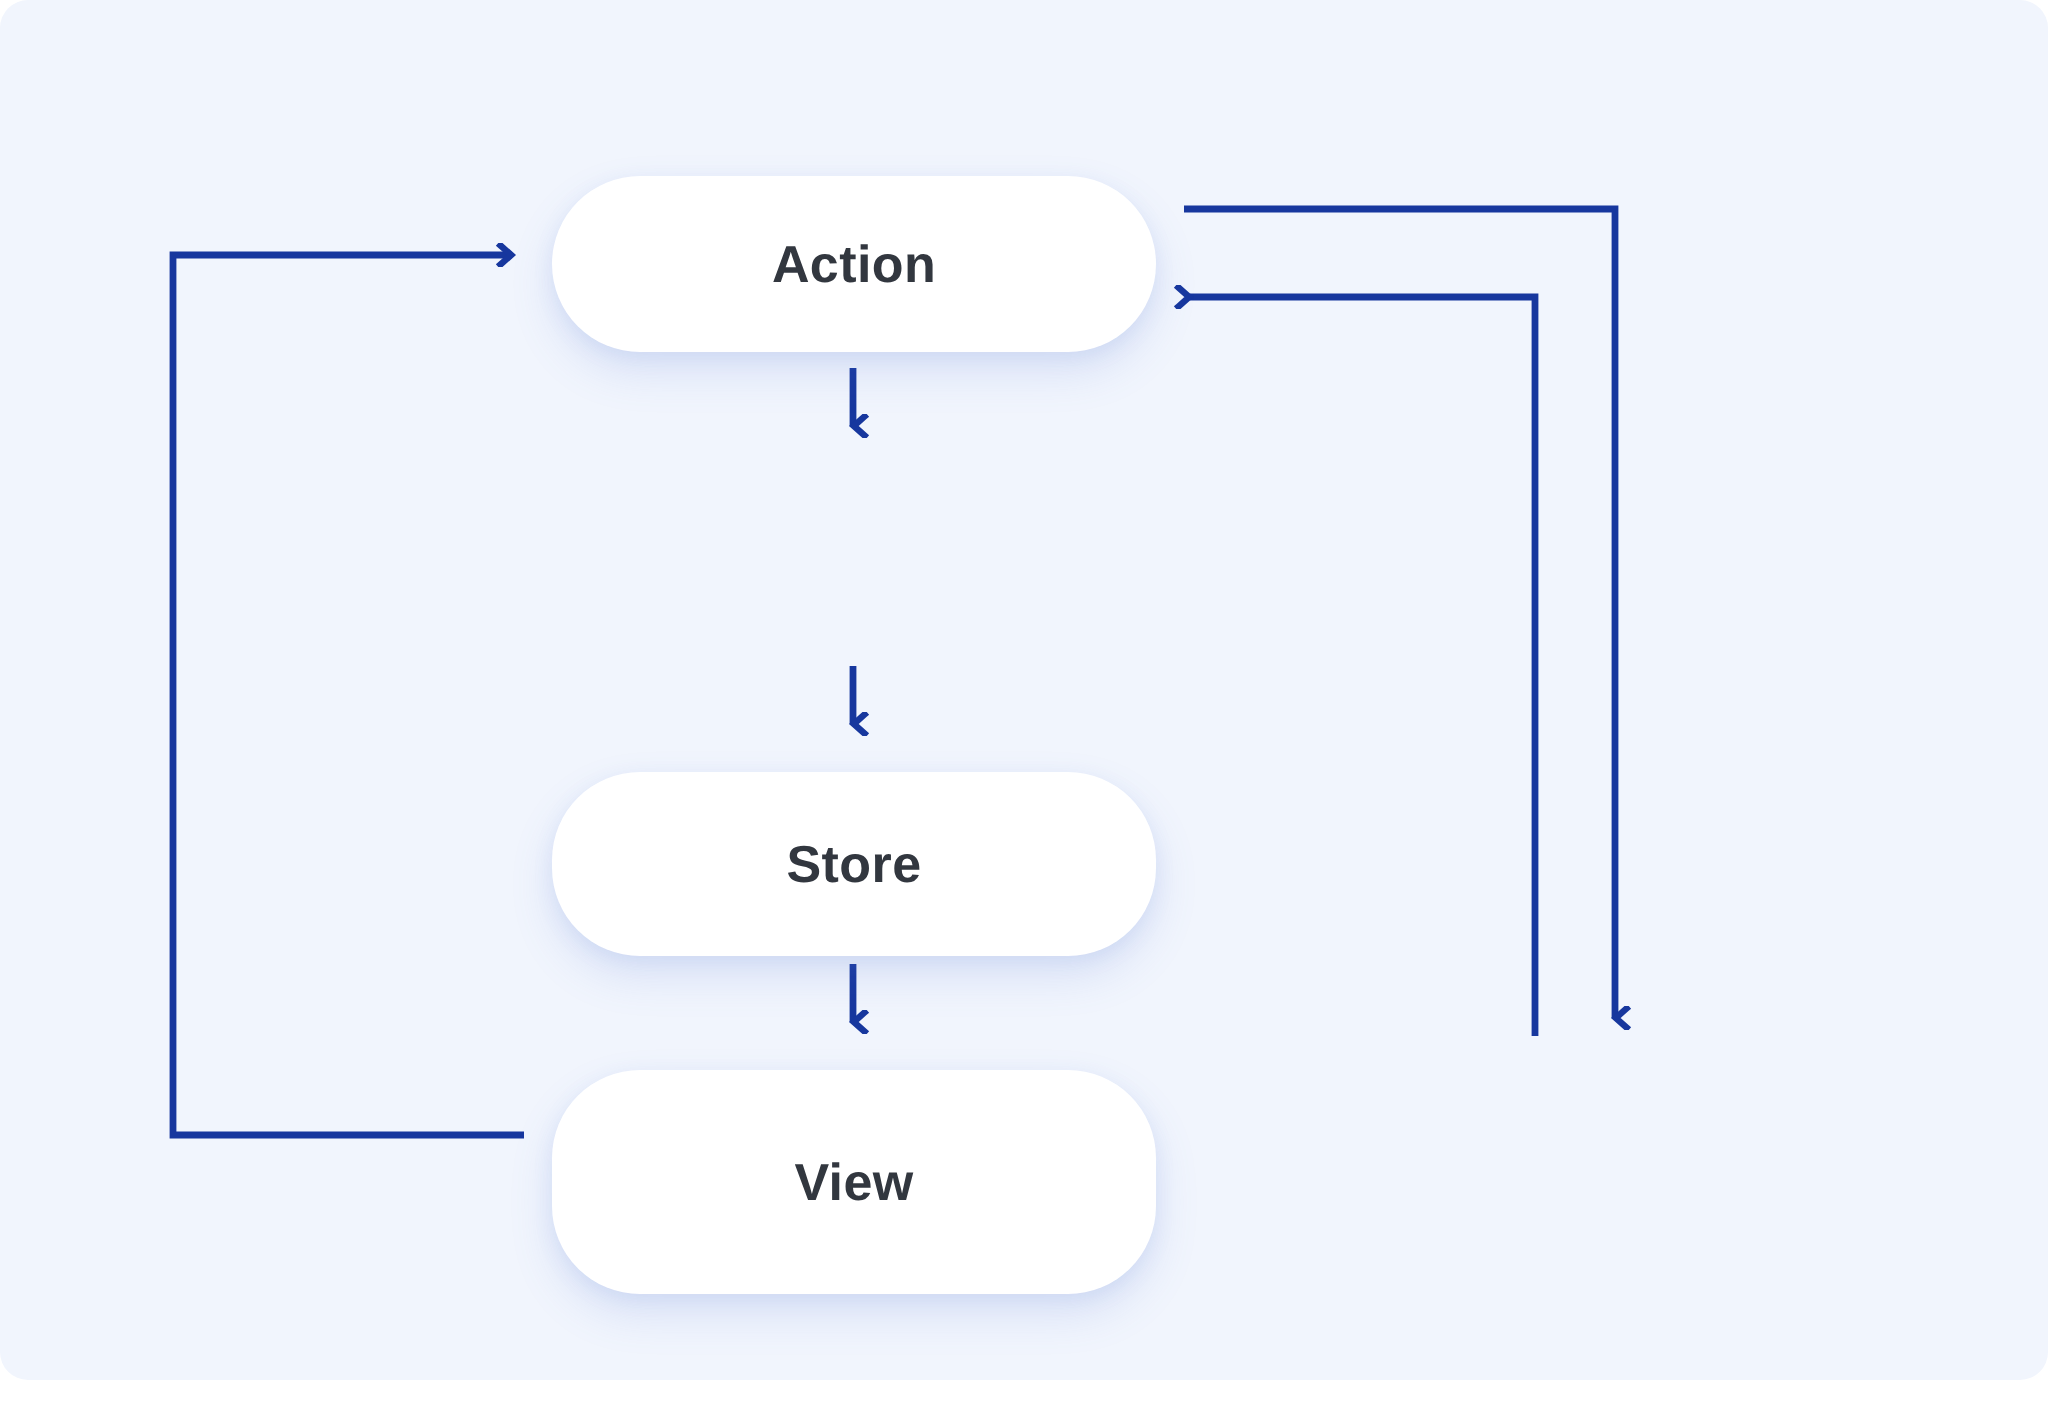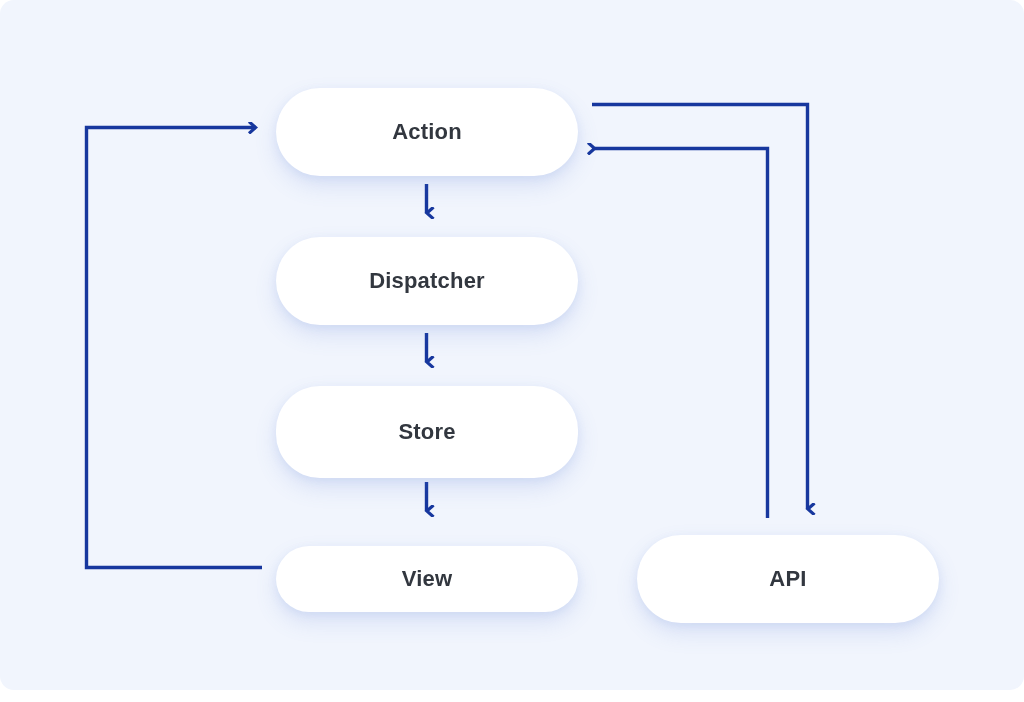--- a/index.html
+++ b/index.html
@@ -44,21 +44,21 @@
     justify-content: center;
     background: #ffffff;
     border-radius: 44px;
     box-shadow: 0 10px 22px rgba(91, 125, 214, 0.16),
                 0 3px 10px rgba(91, 125, 214, 0.10);
     box-sizing: border-box;
   }
 
   .node-label {
     font-family: "Liberation Sans", sans-serif;
-    font-size: 22px;
+    font-size: 26px;
     font-weight: 600;
     letter-spacing: 0.2px;
     color: #32373f;
     line-height: 1;
     white-space: nowrap;
   }
 </style>
 </head>
 <body>
 
@@ -93,29 +93,23 @@
 
       <path d="M767.5 518 L767.5 148.5 L595 148.5" marker-end="url(#ah-left)"></path>
 
     </g>
   </svg>
 
   <div class="node" style="left:276px; top:88px; width:302px; height:88px;">
     <span class="node-label">Action</span>
   </div>
 
-  <div class="node" style="left:276px; top:237px; width:302px; height:88px;">
-    <span class="node-label">Dispatcher</span>
-  </div>
 
   <div class="node" style="left:276px; top:386px; width:302px; height:92px;">
     <span class="node-label">Store</span>
   </div>
 
-  <div class="node" style="left:276px; top:535px; width:302px; height:66px;margin-top:11px;">
+  <div class="node" style="left:276px; top:535px; width:302px; height:112px;">
     <span class="node-label">View</span>
   </div>
 
-  <div class="node" style="left:637px; top:535px; width:302px; height:88px;">
-    <span class="node-label">API</span>
-  </div>
 
 </div>
 
 </body></html>

